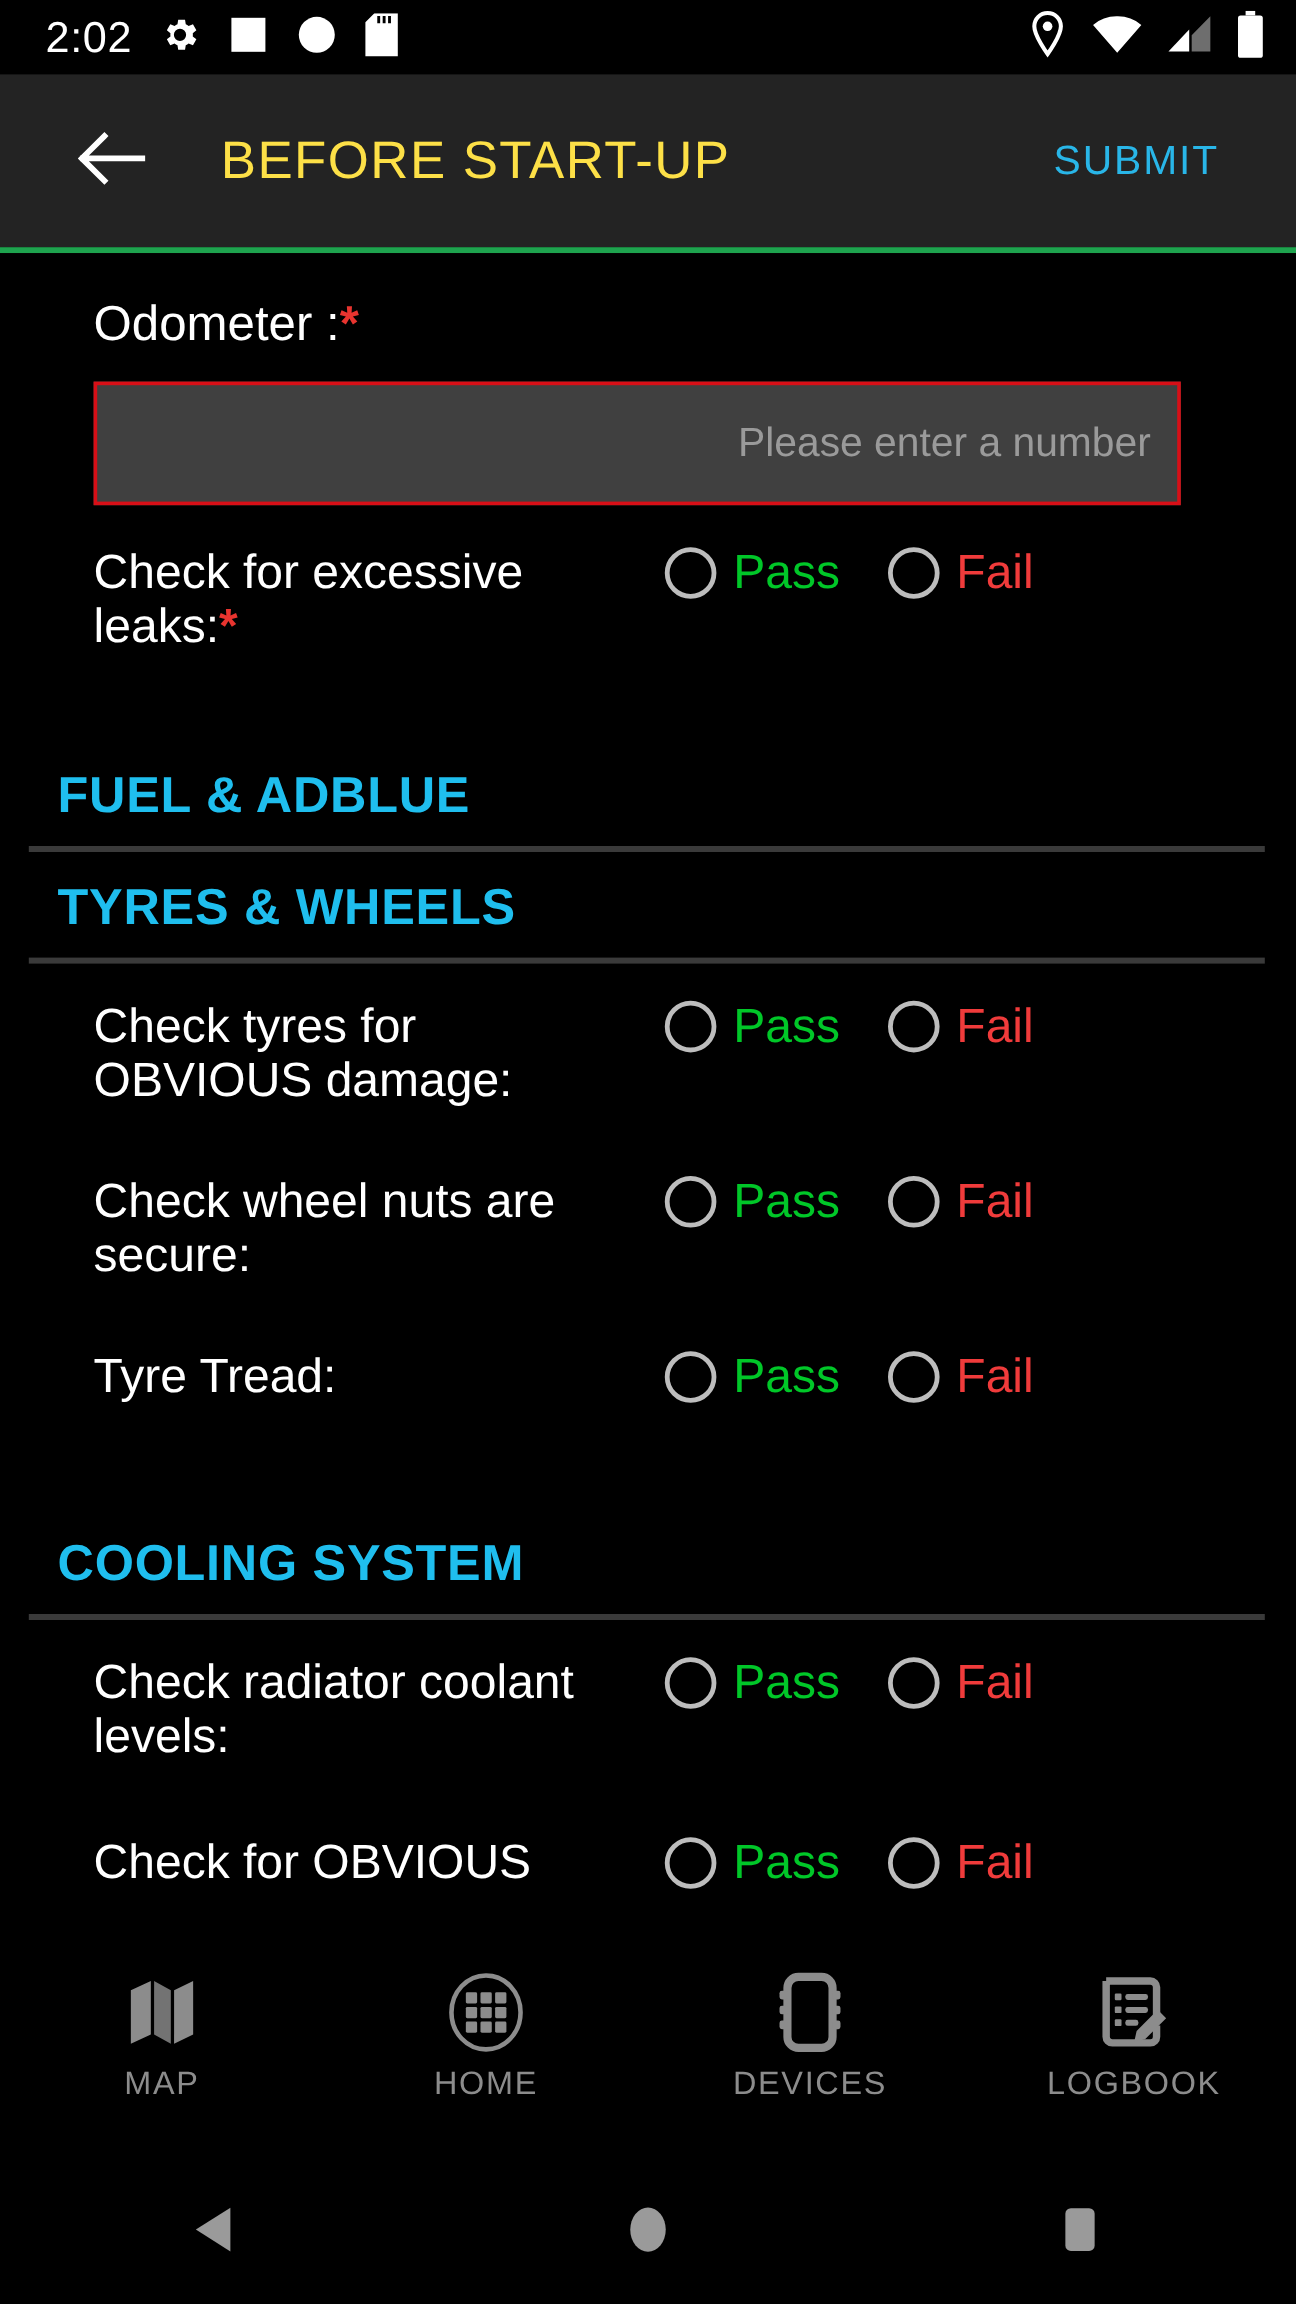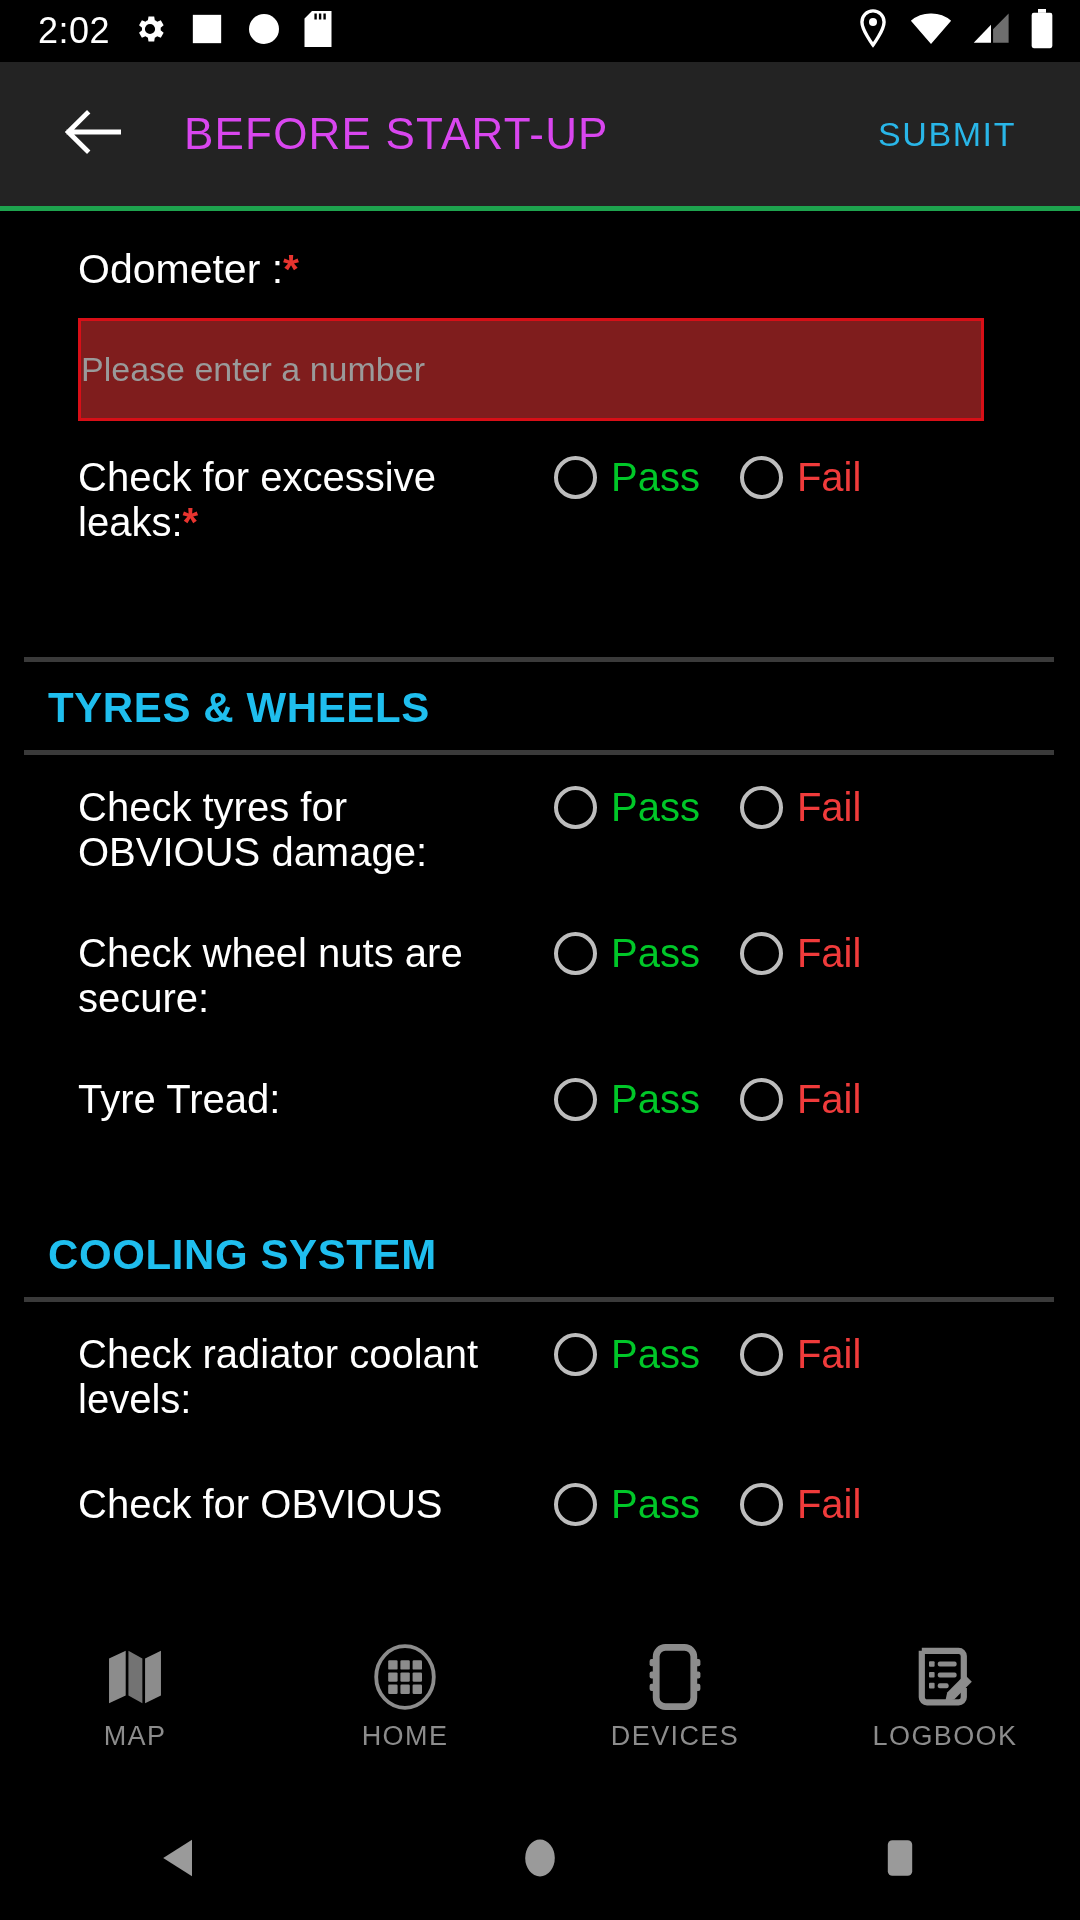--- a/index.html
+++ b/index.html
@@ -22,43 +22,43 @@
   .sb-right { margin-left:auto; display:flex; align-items:center; gap:20px; }
   .ic { display:block; }
 
   
   .appbar {
     position:absolute; top:62px; left:0; width:1080px; height:144px;
     background:#232323; display:flex; align-items:center; padding:0 32px;
   }
   .back-btn { width:86px; height:86px; display:flex; align-items:center; justify-content:center; margin-left:18px; }
   .appbar-title {
-    color:#d946ef; font-size:44px; font-weight:400; letter-spacing:1.2px;
+    color:#fde047; font-size:44px; font-weight:400; letter-spacing:1.2px;
     margin-left:48px; white-space:nowrap;
   }
   .submit-btn {
     margin-left:auto; color:#29B6E8; font-size:34px; font-weight:500;
     letter-spacing:1.6px; padding:14px 24px; margin-right:8px;
   }
   .greenline { position:absolute; top:206px; left:0; width:1080px; height:5px; background:#1EA34E; }
 
   
   .content {
     position:absolute; top:211px; left:0; width:1080px; height:1404px;
     background:#000; overflow:hidden;
   }
   .field-label {
     color:#fff; font-size:41px; padding:36px 0 0 78px; line-height:1.1;
   }
   .req { color:#E8342F; font-weight:700; }
 
   .odo-wrap { padding:26px 96px 0 78px; }
   .odo-input {
-    width:906px; height:103px; border:3px solid #D80F17; background:#7f1d1d;
-    display:flex; align-items:center; justify-content:flex-start;
+    width:906px; height:103px; border:3px solid #D80F17; background:#404040;
+    display:flex; align-items:center; justify-content:flex-end;
     padding-right:22px;
   }
   .odo-hint { color:#9a9a9a; font-size:34px; }
 
   
   .row {
     display:flex; align-items:flex-start; width:932px;
     padding:0 0 0 78px; min-height:128px;
   }
   .row-label {
@@ -195,20 +195,21 @@
         </div>
         <div class="gap-opt"></div>
         <div class="opt">
           <span class="radio"></span>
           <span class="opt-fail-label">Fail</span>
         </div>
       </div>
     </div>
 
     <div class="section" style="padding-top:56px">
+      <div class="section-title">FUEL &amp; ADBLUE</div>
       <div class="section-rule"></div>
     </div>
 
     <div class="section" style="padding-top:22px">
       <div class="section-title">TYRES &amp; WHEELS</div>
       <div class="section-rule"></div>
     </div>
 
     <div class="row" style="margin-top:30px">
       <div class="row-label">Check tyres for OBVIOUS damage:</div>

